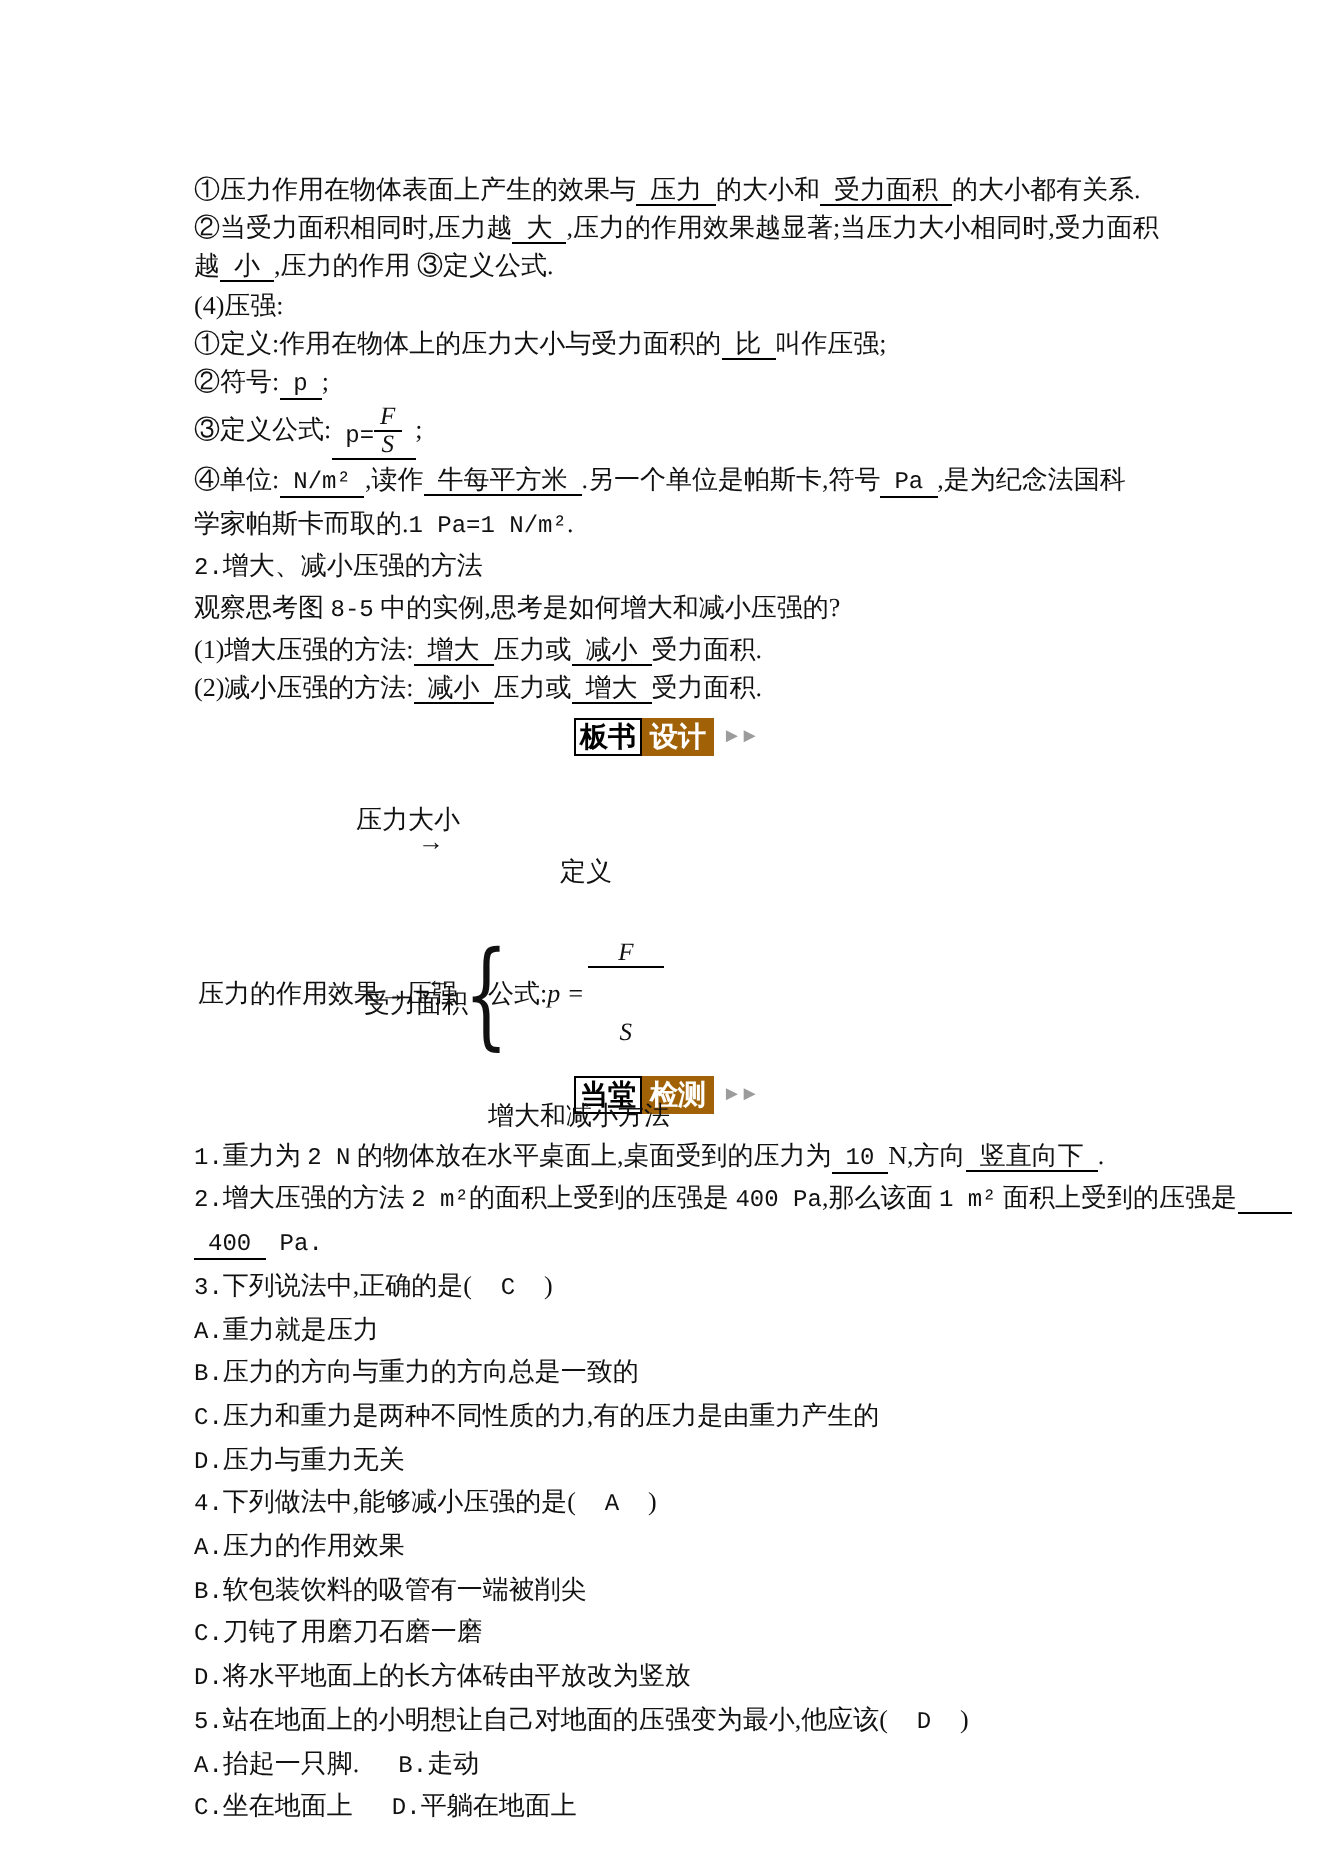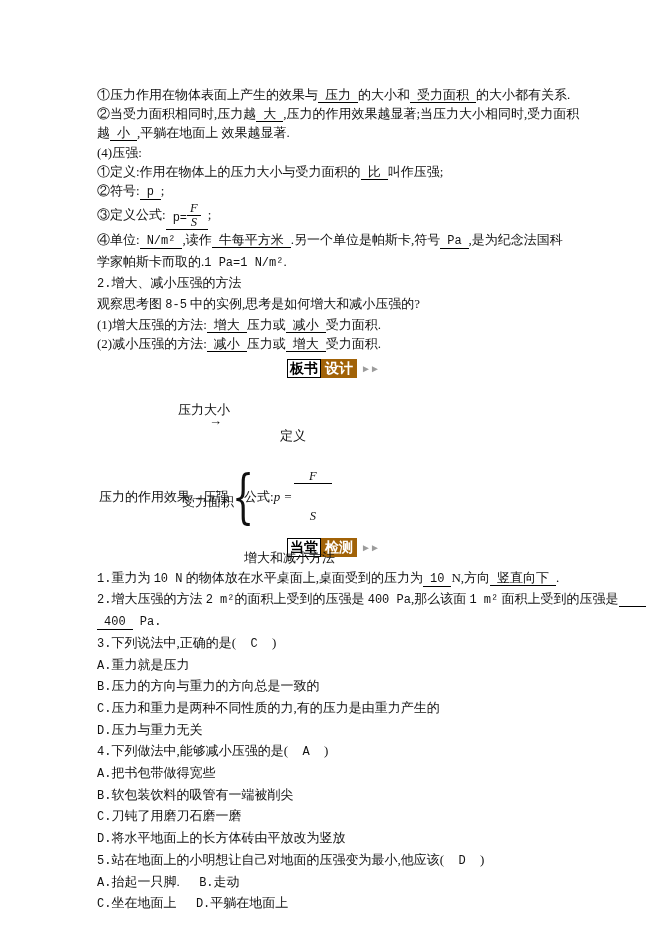--- a/index.html
+++ b/index.html
@@ -40,21 +40,21 @@
   .d-bot{position:absolute;left:85px;top:93px;}
 </style>
 </head>
 <body>
 
 <div class="page">
 
   <div class="notes">
       <div class="line"><span>①压力作用在物体表面上产生的效果与</span><span class="u">压力</span><span>的大小和</span><span class="u">受力面积</span><span>的大小都有关系.</span></div>
       <div class="line"><span>②当受力面积相同时,压力越</span><span class="u">大</span><span>,压力的作用效果越显著;当压力大小相同时,受力面积</span></div>
-      <div class="line"><span>越</span><span class="u">小</span><span>,平躺在地面上 效果越显著.</span></div>
+      <div class="line"><span>越</span><span class="u">小</span><span>,压力的作用 ③定义公式.</span></div>
       <div class="line"><span>(4)压强:</span></div>
       <div class="line"><span>①定义:作用在物体上的压力大小与受力面积的</span><span class="u">比</span><span>叫作压强;</span></div>
       <div class="line"><span>②符号:</span><span class="u mono">p</span><span>;</span></div>
       <div class="line"><span>③定义公式:</span><span class="fracwrap u"><span class="pre">p=</span><span class="frac"><span class="fnum">F</span><span class="fden">S</span></span></span><span>;</span></div>
       <div class="line"><span>④单位:</span><span class="u mono">N/m²</span><span>,读作</span><span class="u">牛每平方米</span><span>.另一个单位是帕斯卡,符号</span><span class="u mono">Pa</span><span>,是为纪念法国科</span></div>
       <div class="line"><span>学家帕斯卡而取的.</span><span class="mono">1 Pa=1 N/m²</span><span>.</span></div>
       <div class="line"><span class="mono">2.</span><span>增大、减小压强的方法</span></div>
       <div class="line"><span>观察思考图 </span><span class="mono">8-5</span><span> 中的实例,思考是如何增大和减小压强的?</span></div>
       <div class="line"><span>(1)增大压强的方法:</span><span class="u">增大</span><span>压力或</span><span class="u">减小</span><span>受力面积.</span></div>
       <div class="line"><span>(2)减小压强的方法:</span><span class="u">减小</span><span>压力或</span><span class="u">增大</span><span>受力面积.</span></div>
@@ -89,30 +89,30 @@
     <div class="d-bot">受力面积</div>
   </div>
 
   <div class="sec-header quiz-header">
     <span class="hdr-box">当堂</span>
     <span class="hdr-fill">检测</span>
     <span class="hdr-arrows">►►</span>
   </div>
 
   <div class="quiz">
-      <div class="line"><span class="mono">1.</span><span>重力为 </span><span class="mono">10 N</span><span> 的物体放在水平桌面上,桌面受到的压力为</span><span class="u mono">10</span><span>N,方向</span><span class="u">竖直向下</span><span>.</span></div>
+      <div class="line"><span class="mono">1.</span><span>重力为 </span><span class="mono">2 N</span><span> 的物体放在水平桌面上,桌面受到的压力为</span><span class="u mono">10</span><span>N,方向</span><span class="u">竖直向下</span><span>.</span></div>
       <div class="line"><span class="mono">2.</span><span>增大压强的方法 </span><span class="mono">2 m²</span><span>的面积上受到的压强是 </span><span class="mono">400 Pa</span><span>,那么该面 </span><span class="mono">1 m²</span><span> 面积上受到的压强是</span><span class="u">    </span></div>
       <div class="line"><span class="u mono">400</span><span class="mono"> Pa.</span></div>
       <div class="line"><span class="mono">3.</span><span>下列说法中,正确的是(</span><span class="mono">  C  </span><span>)</span></div>
       <div class="line"><span class="mono">A.</span><span>重力就是压力</span></div>
       <div class="line"><span class="mono">B.</span><span>压力的方向与重力的方向总是一致的</span></div>
       <div class="line"><span class="mono">C.</span><span>压力和重力是两种不同性质的力,有的压力是由重力产生的</span></div>
       <div class="line"><span class="mono">D.</span><span>压力与重力无关</span></div>
       <div class="line"><span class="mono">4.</span><span>下列做法中,能够减小压强的是(</span><span class="mono">  A  </span><span>)</span></div>
-      <div class="line"><span class="mono">A.</span><span>把书包带做得宽些</span></div>
+      <div class="line"><span class="mono">A.</span><span>压力的作用效果</span></div>
       <div class="line"><span class="mono">B.</span><span>软包装饮料的吸管有一端被削尖</span></div>
       <div class="line"><span class="mono">C.</span><span>刀钝了用磨刀石磨一磨</span></div>
       <div class="line"><span class="mono">D.</span><span>将水平地面上的长方体砖由平放改为竖放</span></div>
       <div class="line"><span class="mono">5.</span><span>站在地面上的小明想让自己对地面的压强变为最小,他应该(</span><span class="mono">  D  </span><span>)</span></div>
       <div class="line"><span class="mono">A.</span><span>抬起一只脚.</span><span>      </span><span class="mono">B.</span><span>走动</span></div>
       <div class="line"><span class="mono">C.</span><span>坐在地面上</span><span>      </span><span class="mono">D.</span><span>平躺在地面上</span></div>
     </div>
 
 </div>
 

